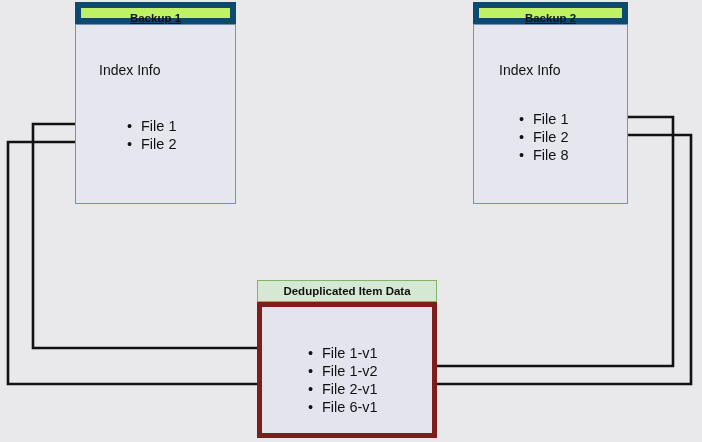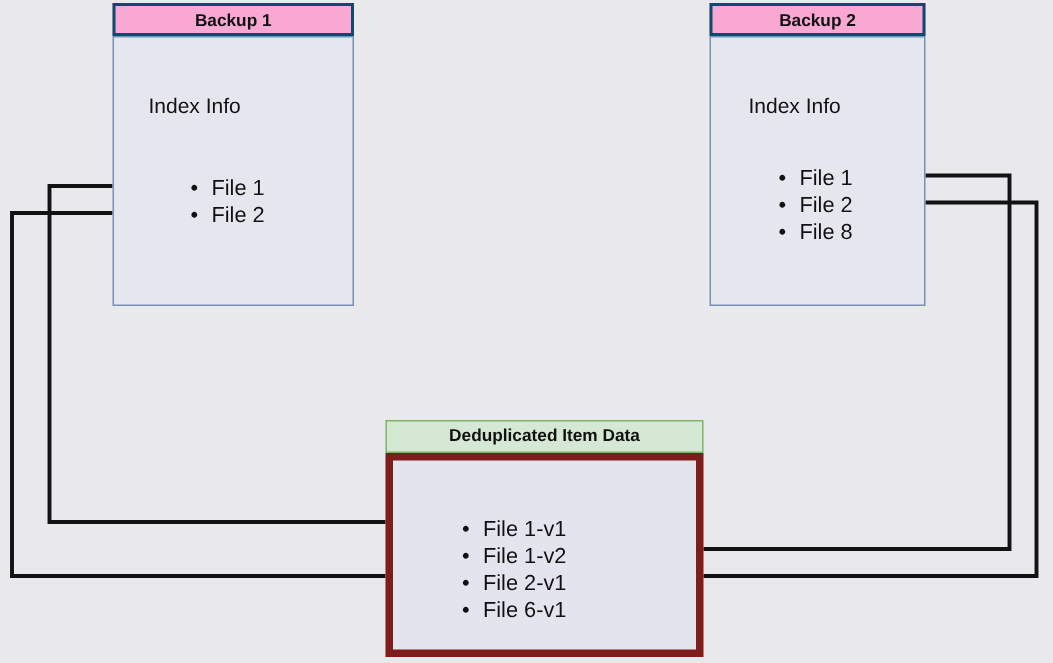--- a/index.html
+++ b/index.html
@@ -46,22 +46,23 @@
   }
   .node .body {
     box-sizing: border-box;
     flex: 1 1 auto;
     position: relative;
     border-top: none;
   }
 
   
   .node.blue .hdr {
-    background: #f9a8d4;
-    border: 2px solid #0c4a6e;
+    background: #bef264;
+    border: 6px solid #0c4a6e;
+    text-decoration: underline;
   }
   .node.blue .body {
     background: #e6e6ee;
     border: 1px solid #7792b8;
   }
 
   
   .node.green .hdr {
     background: #d5e8d4;
     border: 1px solid #82b366;
@@ -131,33 +132,33 @@
     <div class="hdr">Backup 1</div>
     <div class="body">
       <div class="index-label" style="left:23px; top:37px;">Index Info</div>
       <ul class="file-list" style="left:51px; top:92px;">
         <li>File 1</li>
         <li>File 2</li>
       </ul>
     </div>
   </div>
 
-  <div class="node blue" style="left:473px; top:2px; width:144px; height:202px;">
+  <div class="node blue" style="left:473px; top:2px; width:155px; height:202px;">
     <div class="hdr">Backup 2</div>
     <div class="body">
       <div class="index-label" style="left:25px; top:37px;">Index Info</div>
       <ul class="file-list" style="left:45px; top:85px;">
         <li>File 1</li>
         <li>File 2</li>
         <li>File 8</li>
       </ul>
     </div>
   </div>
 
-  <div class="node green" style="left:257px; top:280px; width:212px; height:158px;justify-content:center;">
+  <div class="node green" style="left:257px; top:280px; width:180px; height:158px;justify-content:center;">
     <div class="hdr">Deduplicated Item Data</div>
     <div class="body">
       <ul class="file-list" style="left:46px; top:37px;">
         <li>File 1-v1</li>
         <li>File 1-v2</li>
         <li>File 2-v1</li>
         <li>File 6-v1</li>
       </ul>
     </div>
   </div>

